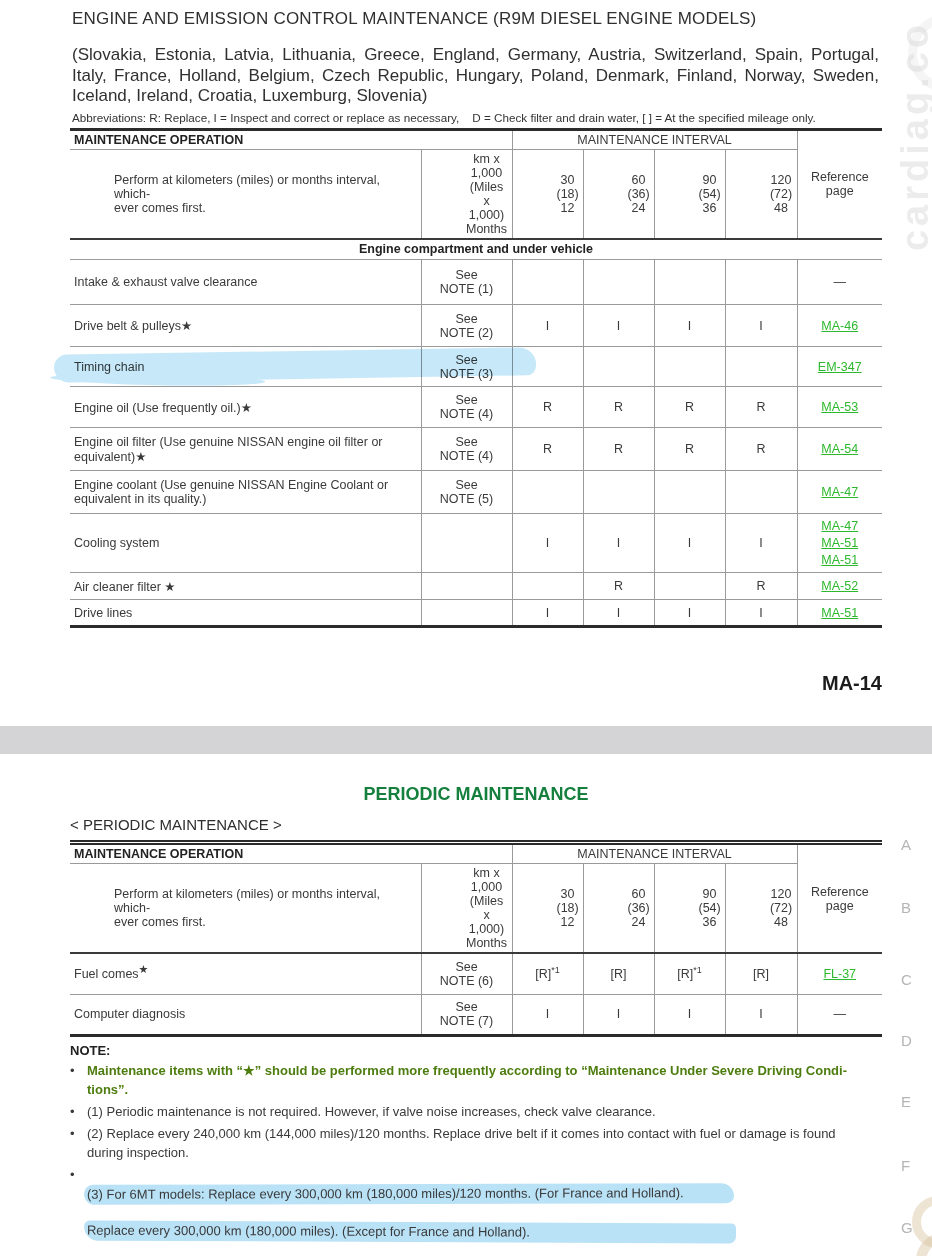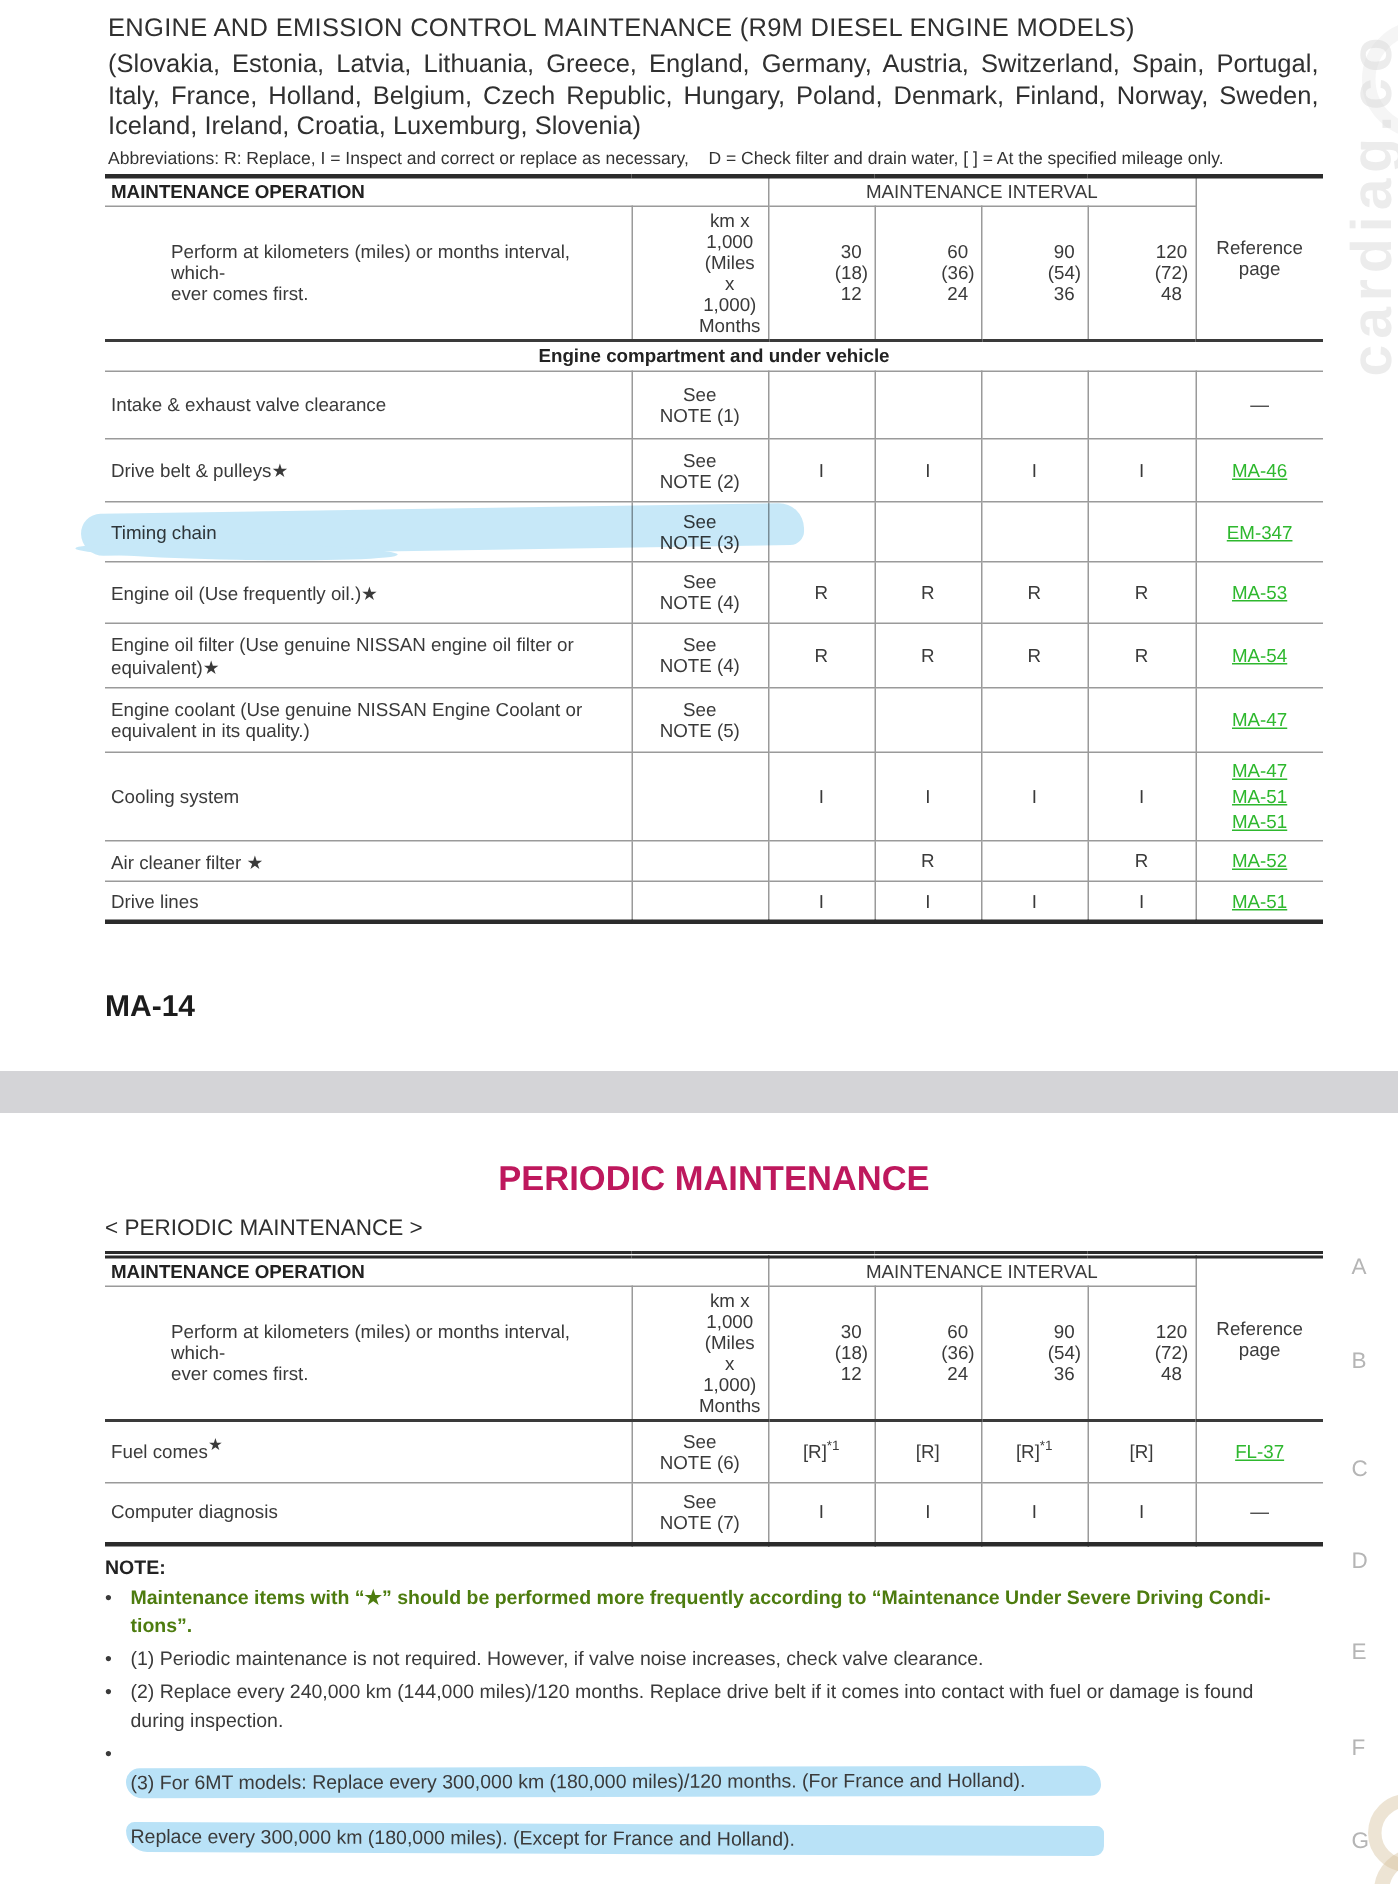--- a/index.html
+++ b/index.html
@@ -12,21 +12,21 @@
   .watermark {
     position:absolute; left:765px; top:115px; width:300px; height:42px;
     transform:rotate(-90deg); font-size:38px; font-weight:600;
     color:#ececec; letter-spacing:4px; text-align:center; z-index:0;
   }
   .ring { position:absolute; border-radius:50%; z-index:0; }
   .ring-top   { left:908px; top:14px;   width:78px; height:78px; border:9px solid rgba(215,215,215,0.25); }
   .ring-bot-1 { left:912px; top:1196px; width:52px; height:52px; border:9px solid rgba(214,196,160,0.45); }
   .ring-bot-2 { left:916px; top:1232px; width:58px; height:58px; border:10px solid rgba(214,196,160,0.45); }
   
-  .title { margin:9px 50px 4px 72px; font-size:17px; font-weight:400; color:#303030; letter-spacing:0.2px; }
+  .title { margin:9px 50px 16px 72px; font-size:17px; font-weight:400; color:#303030; letter-spacing:0.2px; }
   .countries { margin:4px 0 0 72px; width:807px; font-size:17px; line-height:20.5px; text-align:justify; color:#303030; }
   .abbrev { margin:4px 0 0 72px; width:810px; font-size:11.7px; color:#333; white-space:pre-wrap; }
   
   table.mt { border-collapse:collapse; table-layout:fixed; width:812px; margin-left:70px;
              font-size:12.5px; color:#3a3a3a; }
   table.t1 { margin-top:4px; border-top:3px solid #2b2b2b; border-bottom:3px solid #2b2b2b; }
   table.t2 { margin-top:7px; border-top:5px double #2b2b2b; border-bottom:3px solid #2b2b2b; }
   .mt td { border:1px solid #9a9a9a; padding:2px 4px; vertical-align:middle; }
   .mt td:first-child { border-left:0; }
   .mt td:last-child  { border-right:0; }
@@ -48,25 +48,25 @@
     position:absolute; left:-16px; top:4px; width:482px; height:28px;
     background:#8fd2f1; opacity:0.5; mix-blend-mode:multiply;
     border-radius:14px 18px 10px 16px; transform:rotate(-0.9deg);
     pointer-events:none; z-index:3;
   }
   .marker-band::after {
     content:''; position:absolute; left:-4px; top:21px; width:215px; height:11px;
     background:#8fd2f1; border-radius:50%; transform:rotate(2deg);
   }
   
-  .page-num { margin:44px 0 0 70px; width:812px; text-align:left;
+  .page-num { margin:44px 0 0 70px; width:812px; text-align:right;
               font-size:20px; font-weight:bold; color:#1c1c1c; }
   .divider { margin-top:31px; width:932px; height:28px; background:#d4d4d7; }
   .sec-title { margin:30px 0 0 70px; width:812px; text-align:center;
-               font-size:23px; font-weight:bold; color:#be185d; }
+               font-size:18px; font-weight:bold; color:#15803d; }
   .sec-sub { margin:11px 0 0 70px; font-size:15px; color:#2e2e2e; }
   
   .notes { margin:6px 40px 0 70px; width:822px; position:relative; z-index:1; }
   .notes-label { font-size:13px; font-weight:bold; color:#222; }
   .note-item { display:flex; margin-top:3px; font-size:13px; line-height:19px; color:#3a3a3a; }
   .note-item .bullet { width:17px; flex:0 0 17px; text-align:left; color:#3a3a3a; }
   .note-item .nt { flex:1; white-space:pre-line; }
   .note-item .nt.bold { font-weight:bold; color:#4d7c0f; }
   .nline { line-height:19px; }
   .hl { display:inline-block; box-sizing:border-box; background:#b9e2f7;

